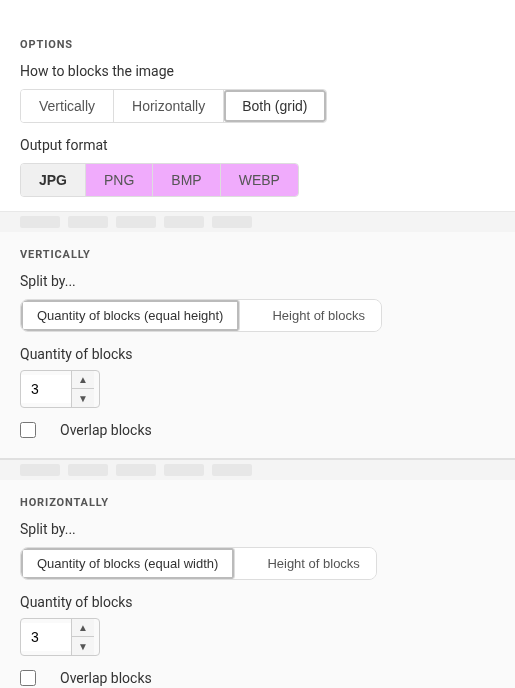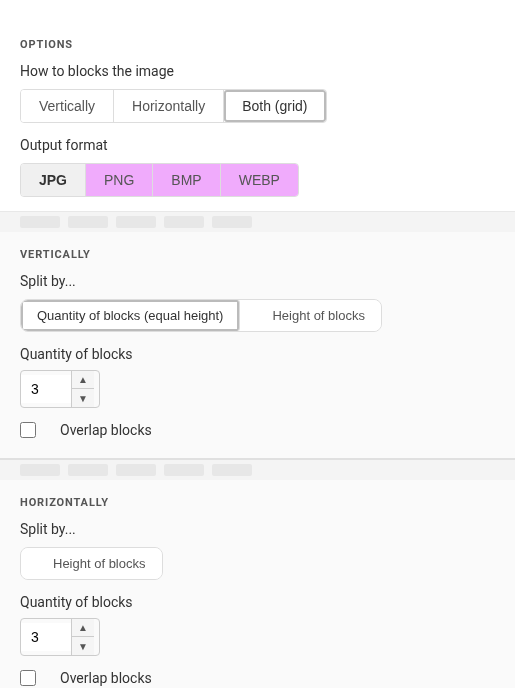--- a/index.html
+++ b/index.html
@@ -279,20 +279,21 @@
   <div style="width:40px;height:12px;background:#ddd;border-radius:2px;"></div>
   <div style="width:40px;height:12px;background:#ddd;border-radius:2px;"></div>
   <div style="width:40px;height:12px;background:#ddd;border-radius:2px;"></div>
 </div>
 
 <div class="subsection">
   <div class="split-section-title">HORIZONTALLY</div>
 
   <div class="field-label">Split by...</div>
   <div class="split-by-group">
+    <button class="active">Quantity of blocks (equal width)</button>
     <button>Height of blocks</button>
   </div>
 
   <div class="quantity-row">
     <div class="quantity-label">Quantity of blocks</div>
     <div class="spinner-input">
       <input type="text" value="3" style="">
       <div class="spinner-buttons">
         <button>▲</button>
         <button>▼</button>

